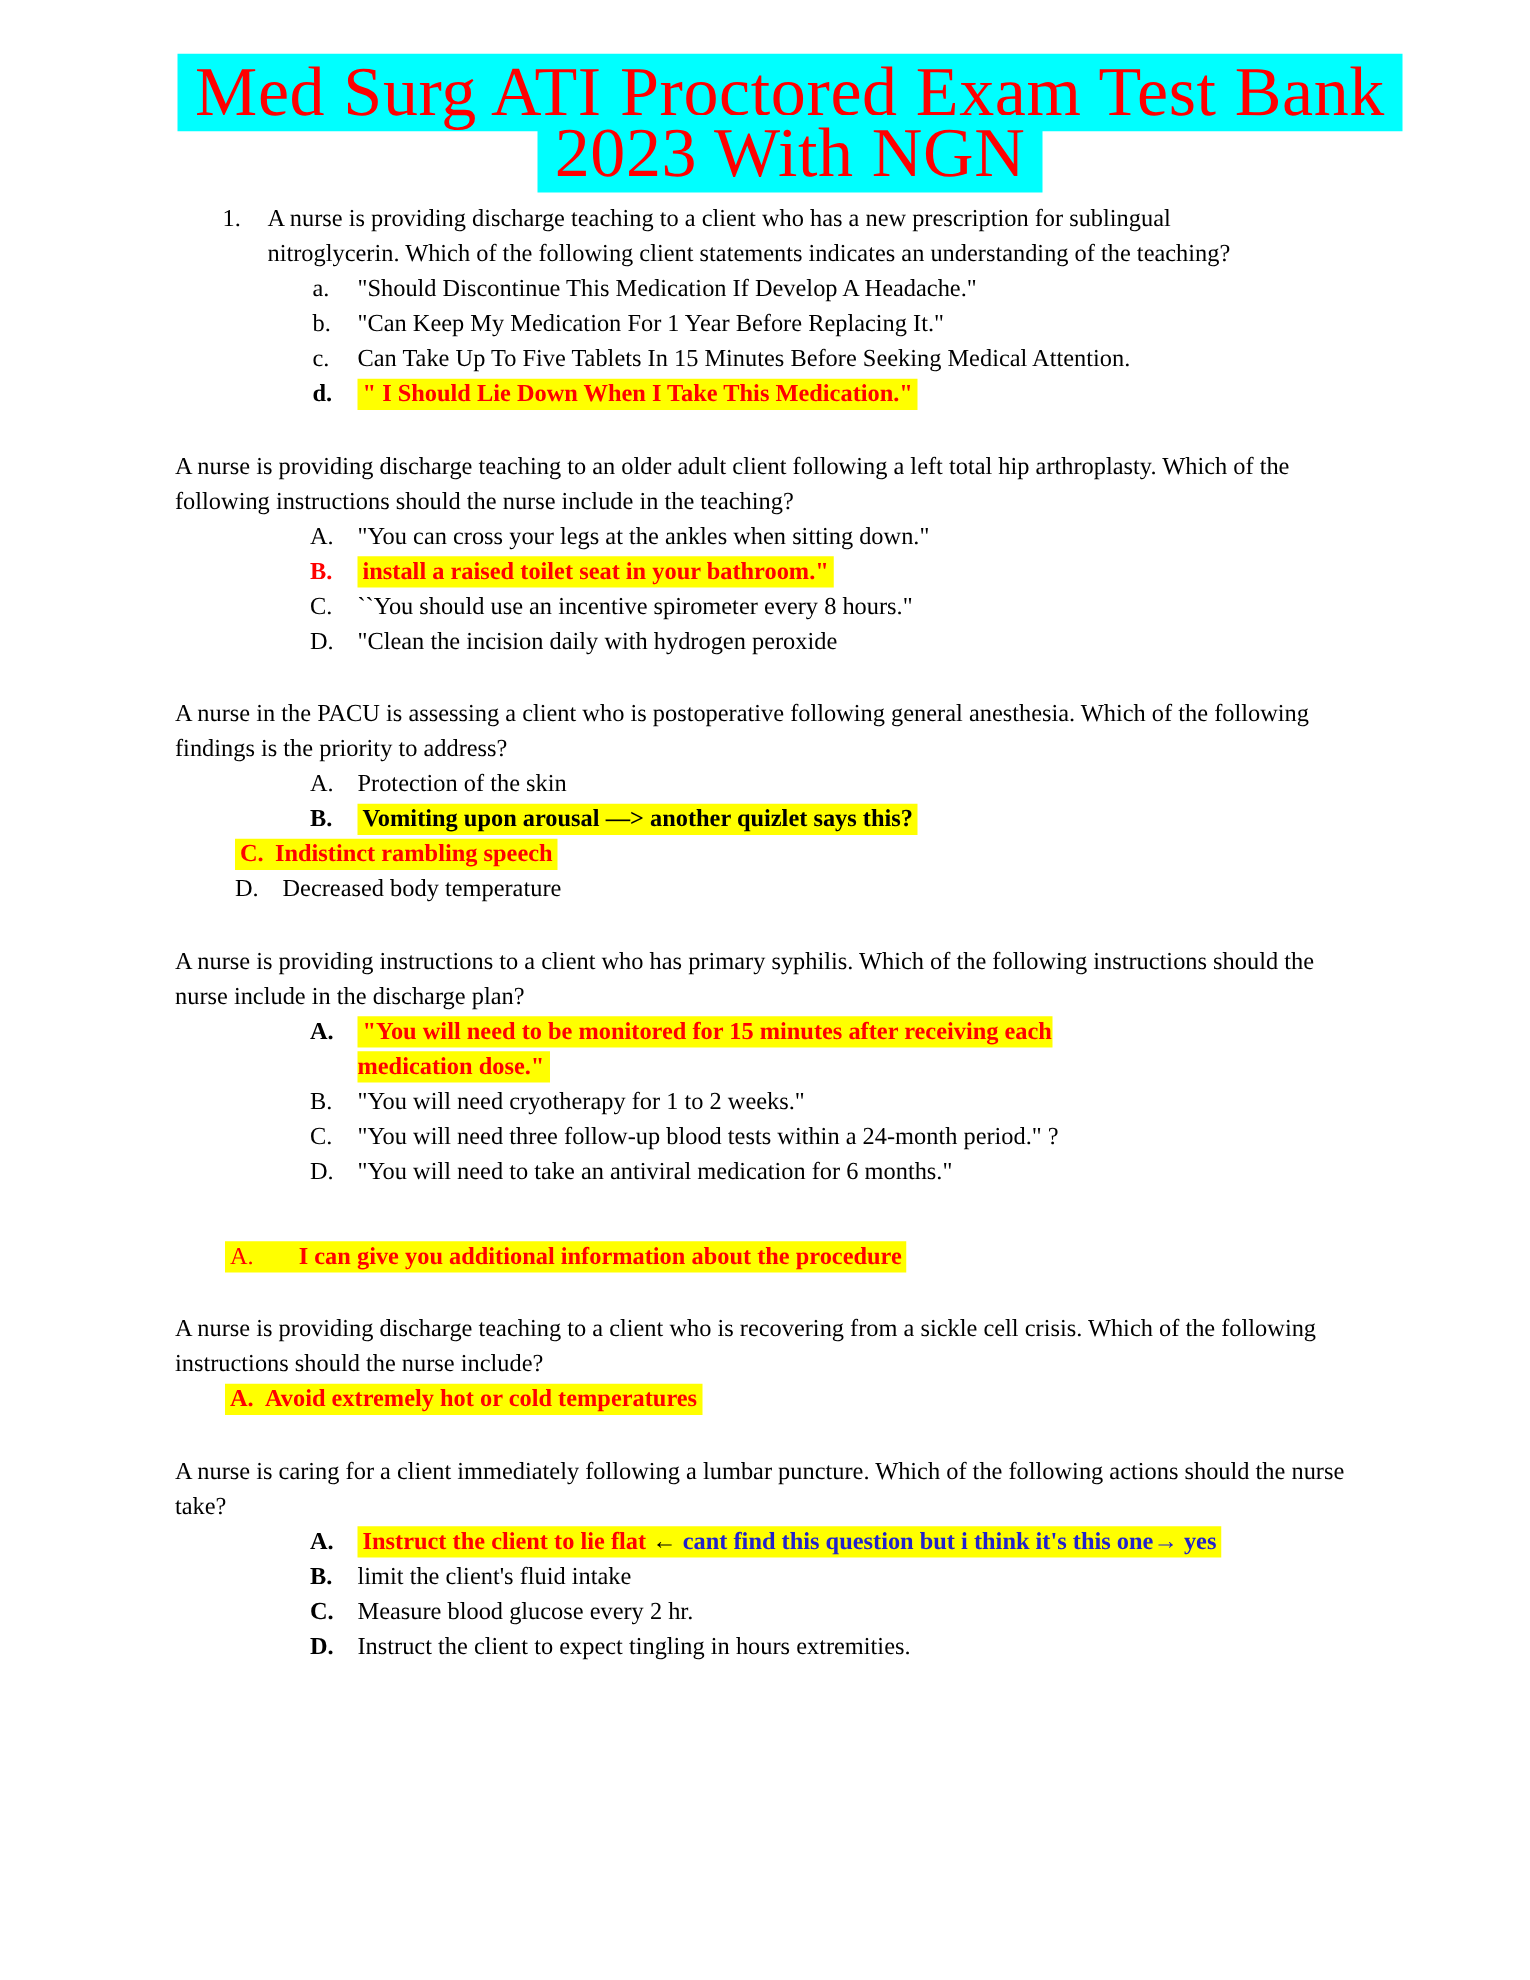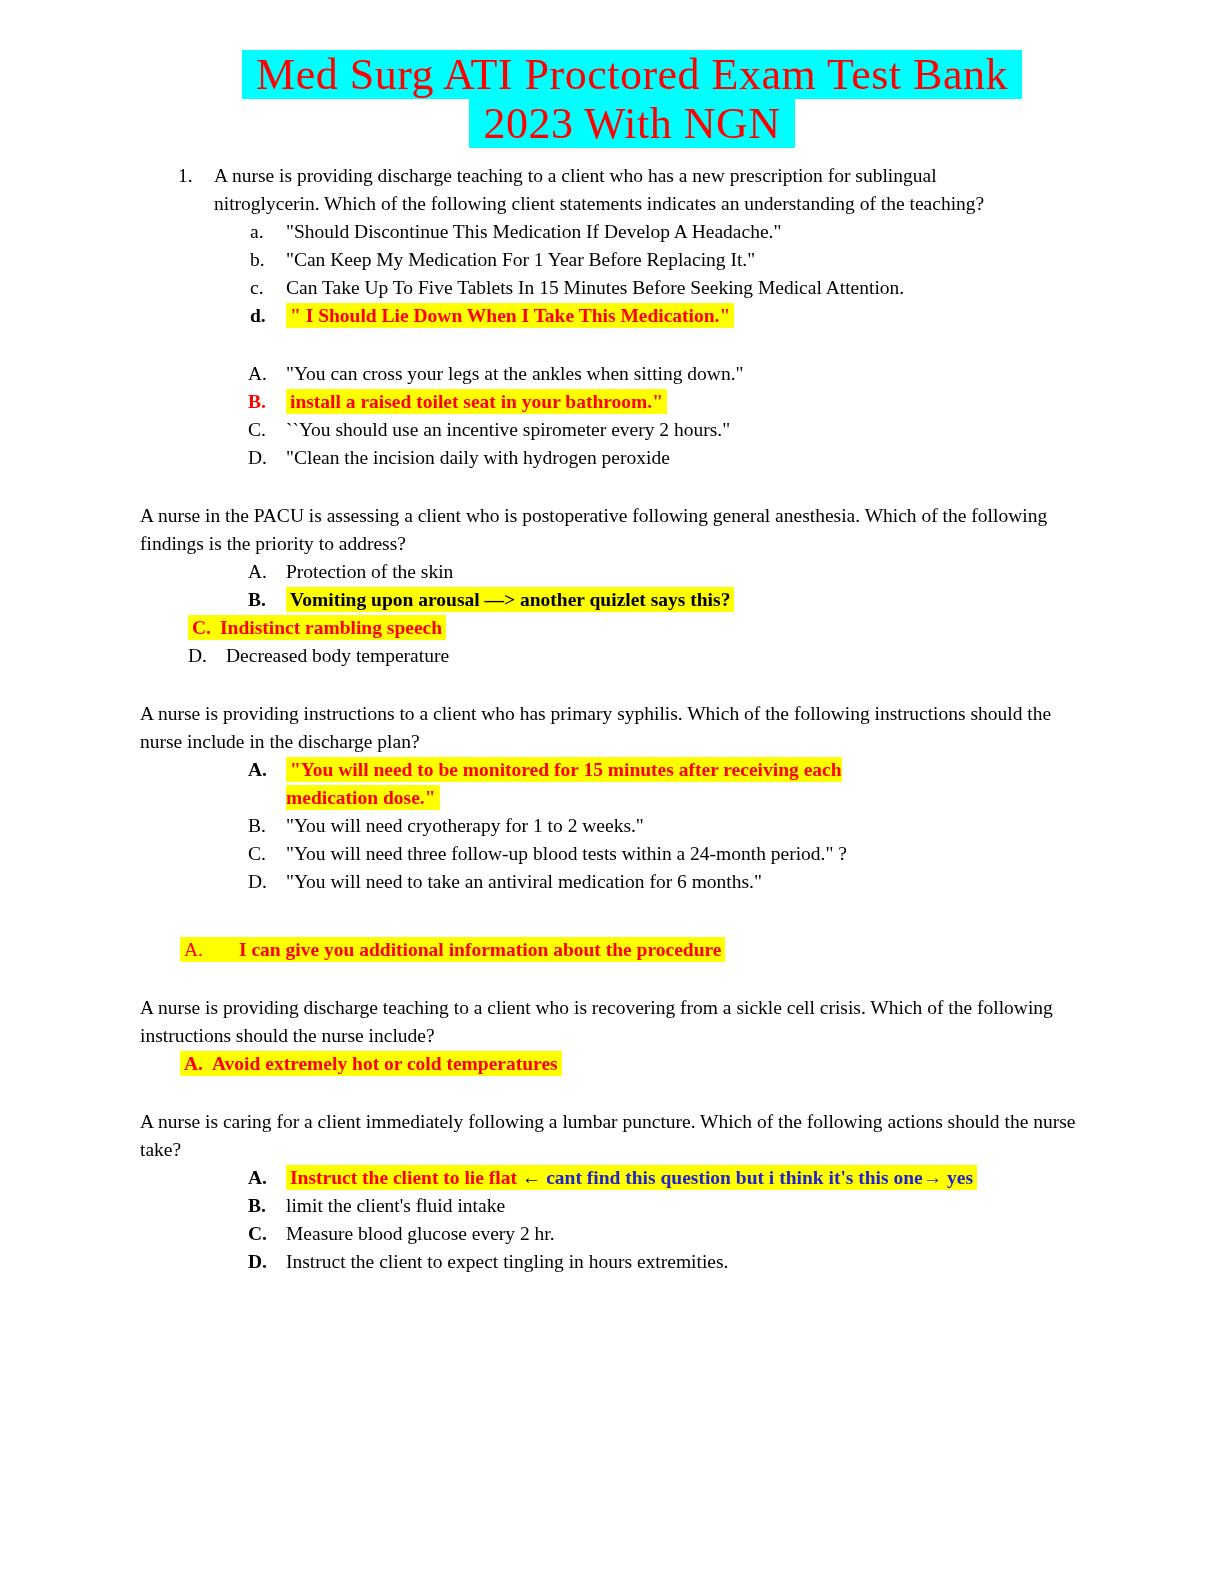--- a/index.html
+++ b/index.html
@@ -15,21 +15,21 @@
     height:1584px;
     background:#ffffff;
     font-family:"Liberation Serif", "DejaVu Serif", serif;
     color:#000000;
     overflow:hidden;
   }
   
   .title{
     padding-top:50px;
     text-align:center;
-    font-size:44px;
+    font-size:56px;
     line-height:49px;
     letter-spacing:0.5px;
     padding-left:40px;
   }
   .title-hl{
     background:var(--c-cyan);
     color:var(--c-red);
     padding:0 14px;
   }
   
@@ -95,32 +95,33 @@
           <span class="text">Can Take Up To Five Tablets In 15 Minutes Before Seeking Medical Attention.</span>
         </div>
         <div class="opt">
           <span class="letter b">d.</span>
           <span class="text"><span class="hl red b">" I Should Lie Down When I Take This Medication."</span></span>
         </div>
       </div>
     </div>
 
     <div class="q">
+      <div class="stem">A nurse is providing discharge teaching to an older adult client following a left total hip arthroplasty. Which of the following instructions should the nurse include in the teaching?</div>
       <div>
         <div class="opt">
           <span class="letter">A.</span>
           <span class="text">"You can cross your legs at the ankles when sitting down."</span>
         </div>
         <div class="opt">
           <span class="letter red b">B.</span>
           <span class="text"><span class="hl red b">install a raised toilet seat in your bathroom."</span></span>
         </div>
         <div class="opt">
           <span class="letter">C.</span>
-          <span class="text">``You should use an incentive spirometer every 2 hours."</span>
+          <span class="text">``You should use an incentive spirometer every 8 hours."</span>
         </div>
         <div class="opt">
           <span class="letter">D.</span>
           <span class="text">"Clean the incision daily with hydrogen peroxide</span>
         </div>
       </div>
     </div>
 
     <div class="q">
       <div class="stem">A nurse in the PACU is assessing a client who is postoperative following general anesthesia. Which of the following findings is the priority to address?</div>

